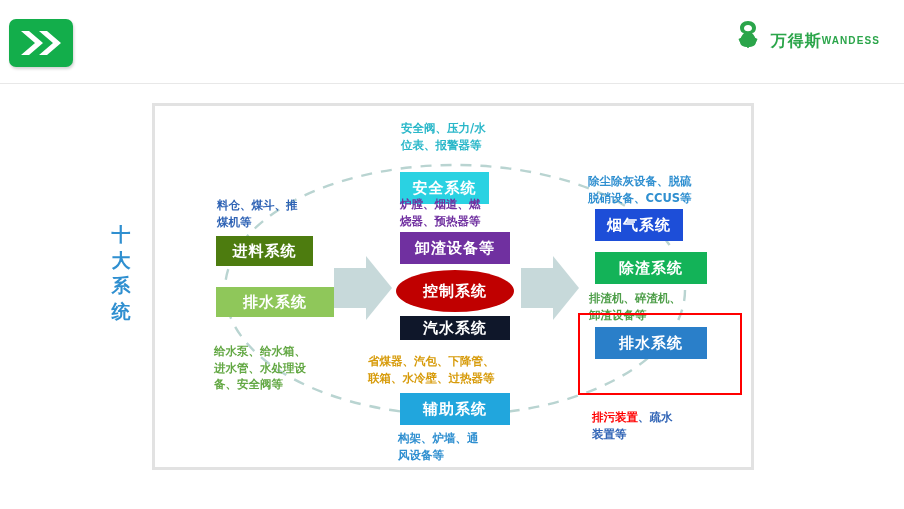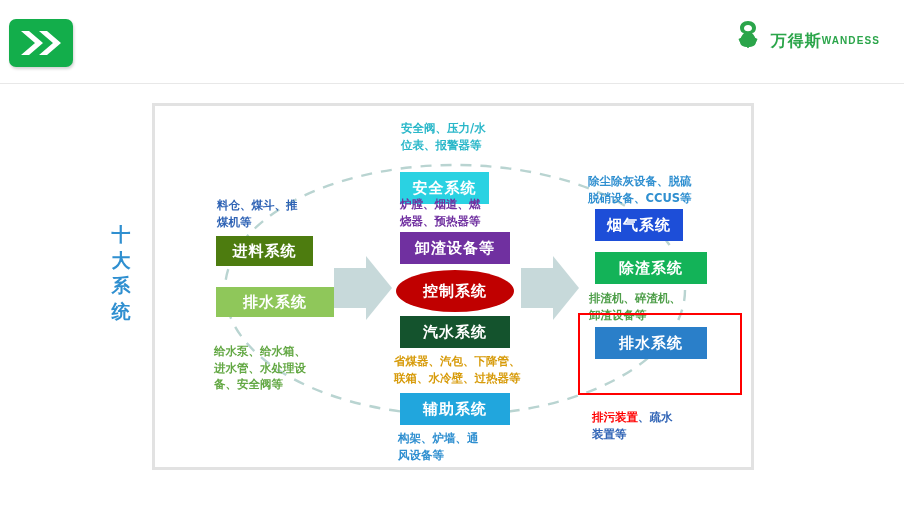--- a/index.html
+++ b/index.html
@@ -127,23 +127,23 @@
 
 <div class="sysbox" style="left:400px;top:172px;width:89px;height:32px;background:#2ad2e2;">安全系统</div>
 
 <div class="cap" style="left:400px;top:196px;width:122px;color:#7030a0;white-space:pre-line;">炉膛、烟道、燃
 烧器、预热器等</div>
 
 <div class="sysbox" style="left:400px;top:232px;width:110px;height:32px;background:#7030a0;">卸渣设备等</div>
 
 <div class="sysbox ellipse" style="left:396px;top:270px;width:118px;height:42px;background:#c00000;">控制系统</div>
 
-<div class="sysbox" style="left:400px;top:316px;width:110px;height:32px;background:#14532d;font-family:Liberation Mono, monospace;">汽水系统</div>
+<div class="sysbox" style="left:400px;top:316px;width:110px;height:24px;background:#0f172a;font-family:Liberation Mono, monospace;">汽水系统</div>
 
-<div class="cap" style="left:394px;top:353px;width:162px;color:#d79b0a;white-space:pre-line;">省煤器、汽包、下降管、
+<div class="cap" style="left:368px;top:353px;width:162px;color:#d79b0a;white-space:pre-line;">省煤器、汽包、下降管、
 联箱、水冷壁、过热器等</div>
 
 <div class="sysbox" style="left:400px;top:393px;width:110px;height:32px;background:#21a6dd;">辅助系统</div>
 
 <div class="cap" style="left:398px;top:430px;width:122px;color:#2f8fd0;white-space:pre-line;">构架、炉墙、通
 风设备等</div>
 
 <div class="cap" style="left:588px;top:173px;width:152px;color:#2f8fd0;white-space:pre-line;">除尘除灰设备、脱硫
 脱硝设备、CCUS等</div>
 

